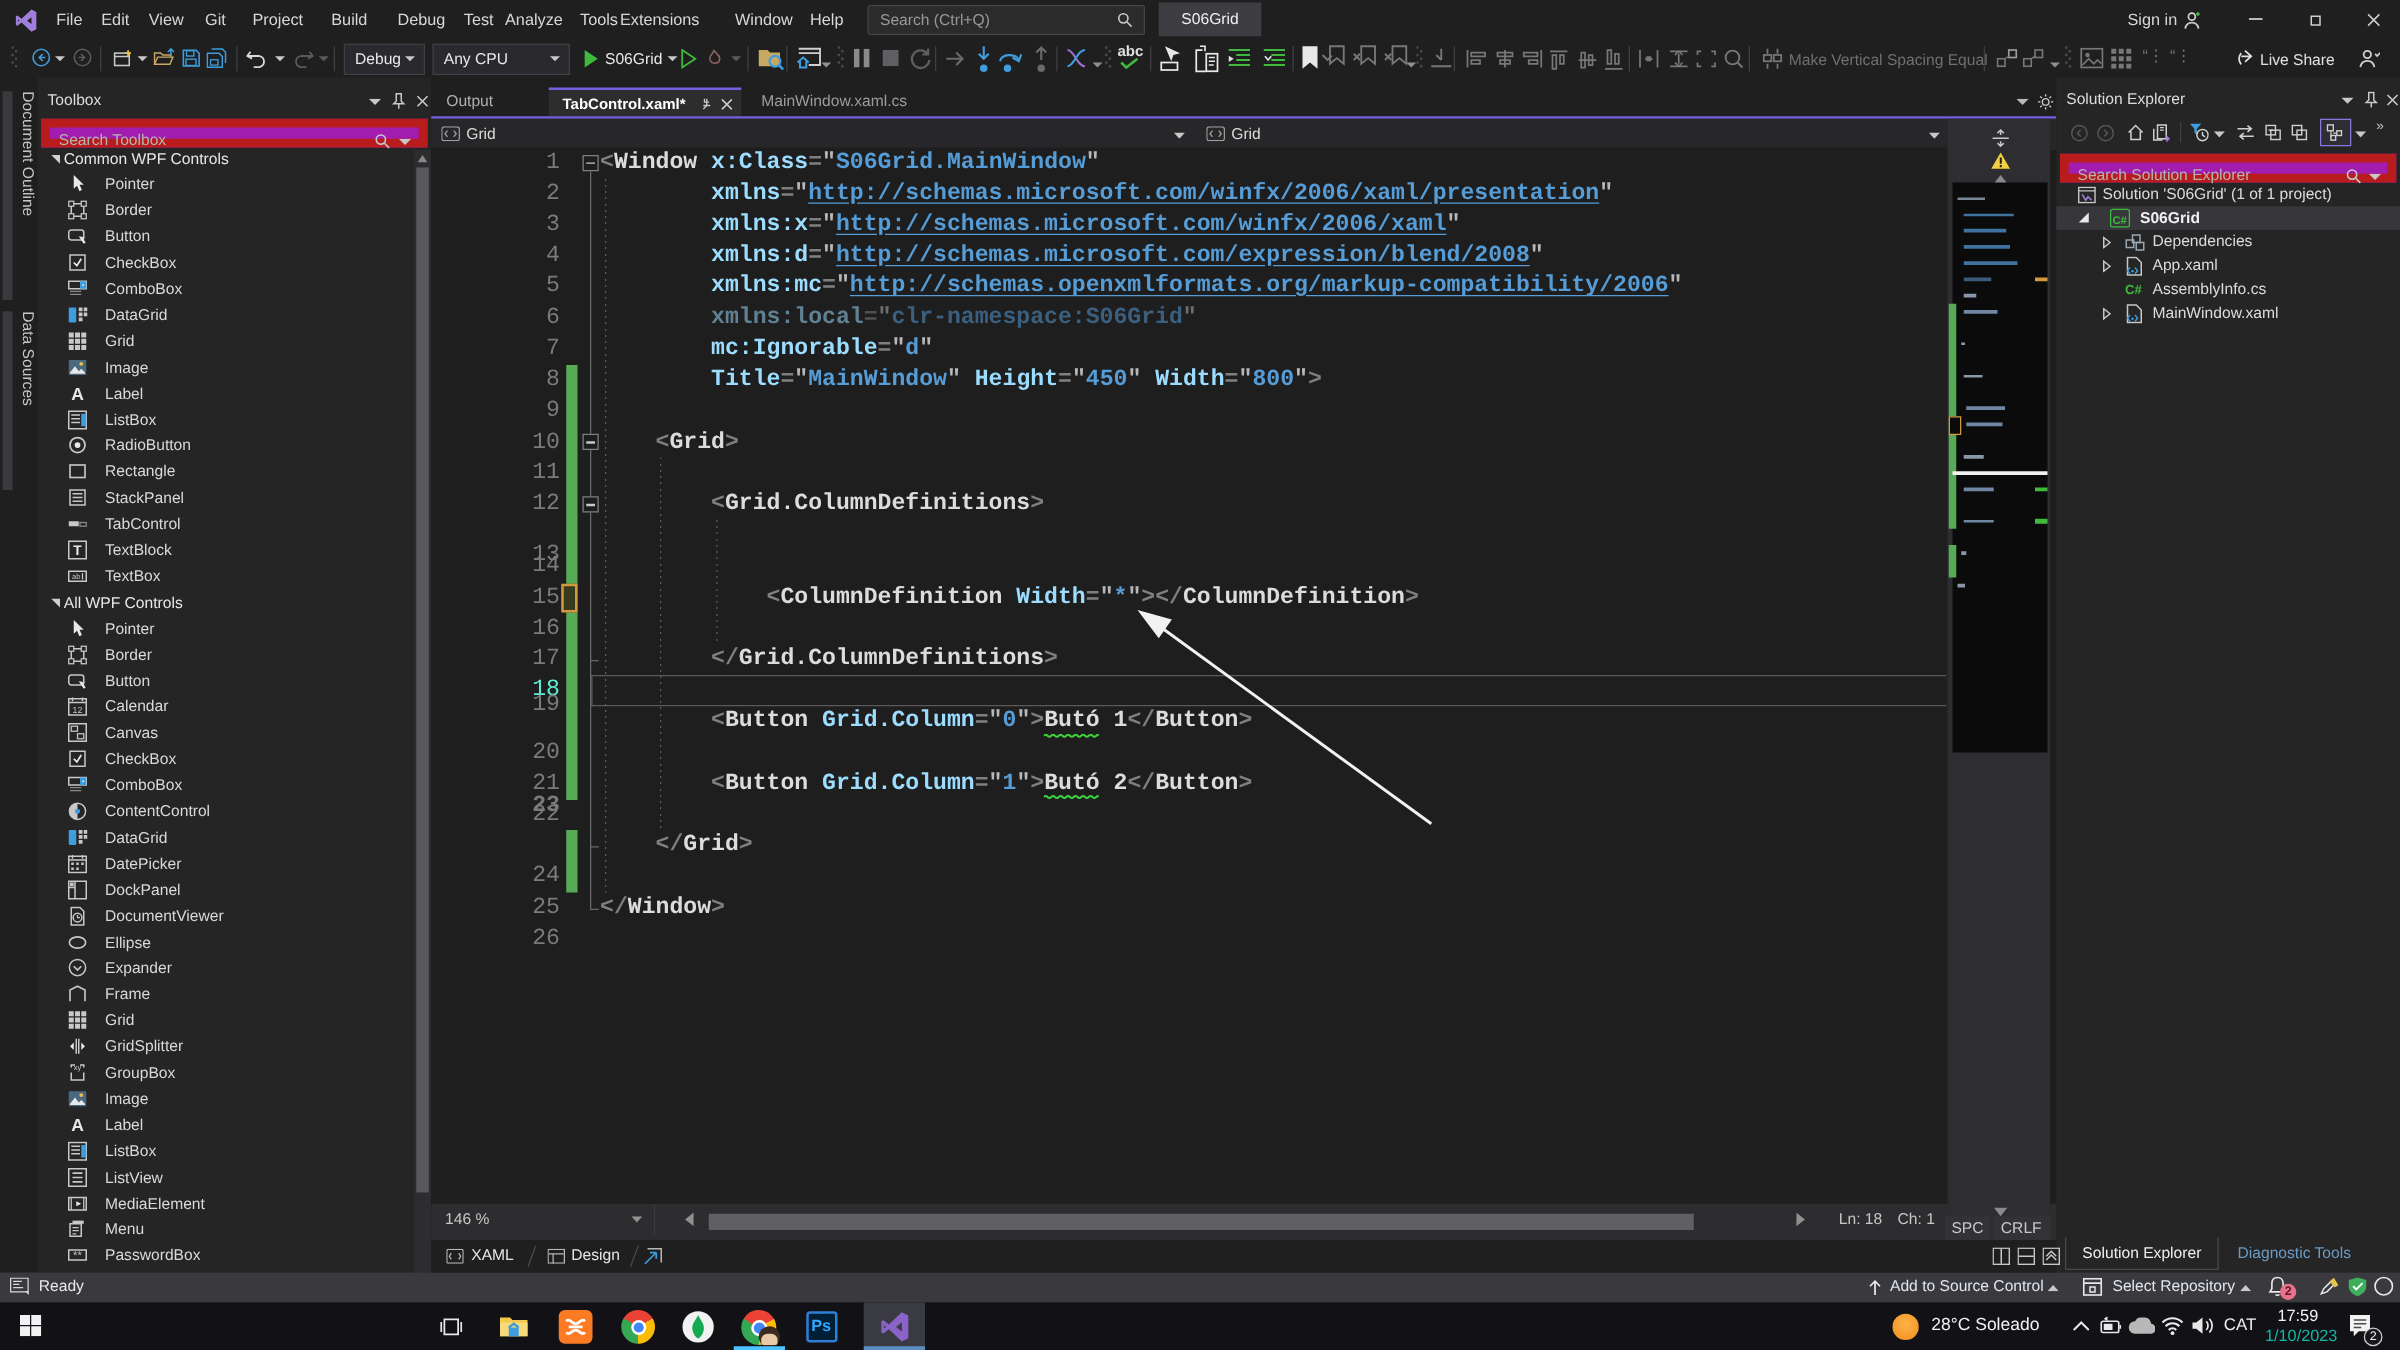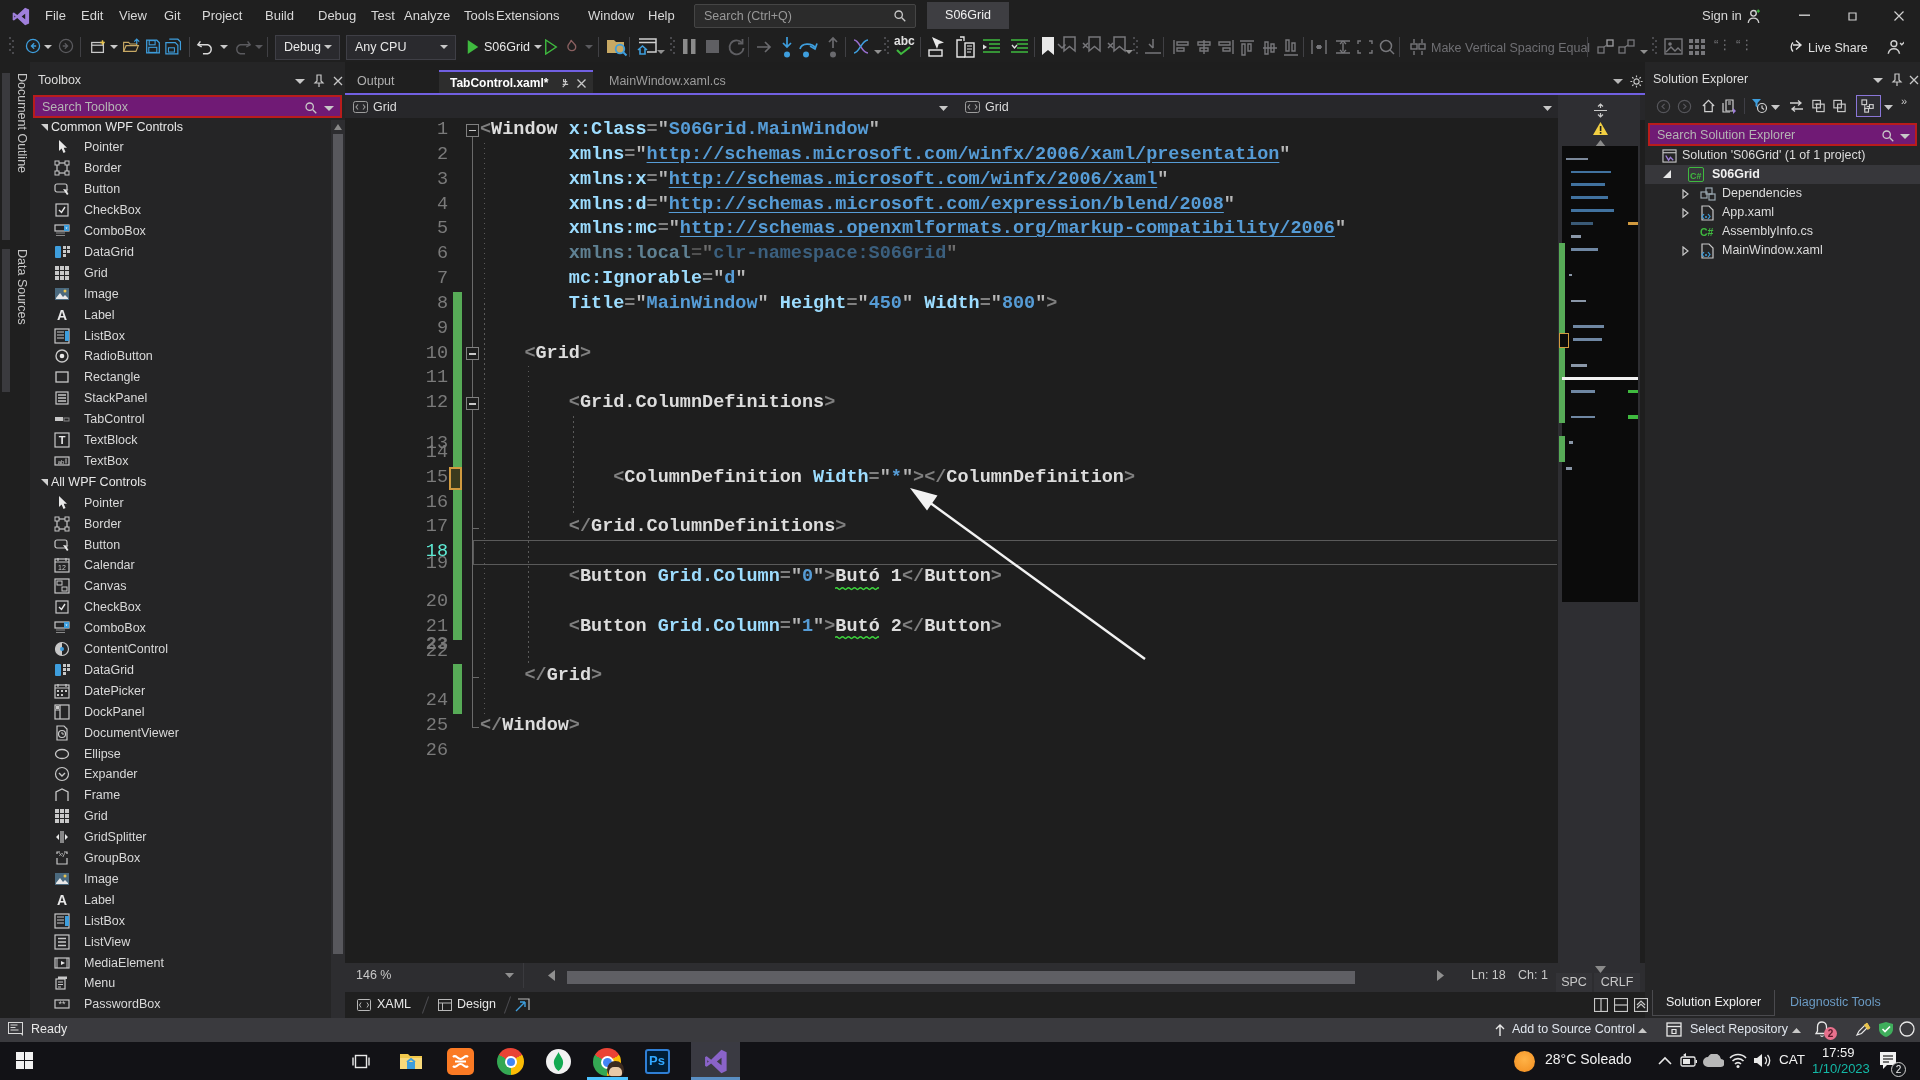--- a/index.html
+++ b/index.html
@@ -23,21 +23,21 @@
     color:#e8e8e8; font-size:12.5px; line-height:22px; padding-left:8px; }
   .dda { position:absolute; right:7px; top:9px; width:0; height:0; border-left:4px solid transparent;
     border-right:4px solid transparent; border-top:4px solid #c8c8c8; }
 
   
   #leftstrip { position:absolute; left:0; top:62px; width:30px; height:956px; background:#1f1f1f; }
 
   
   #toolbox { position:absolute; left:30px; top:62px; width:315px; height:956px; background:#252526; }
   .phead { color:#dcdcdc; font-size:12.5px; }
-  .searchbox { position:absolute; background:#701a75; border:2px solid #b91c1c; color:#b4b4b4;
+  .searchbox { position:absolute; background:#a21caf; border:7px solid #b91c1c; color:#b4b4b4;
     font-size:12.5px; }
   .tbrow { position:absolute; left:0; width:300px; height:21px; color:#d9d9d9; font-size:12.5px; line-height:21px; }
   .tbrow .lbl { position:absolute; left:54px; }
   .tbrow .icon { position:absolute; left:24px; top:2px; width:16px; height:16px; }
   .cathead { position:absolute; left:0; width:300px; height:21px; color:#e8e8e8; font-size:12.5px; line-height:21px; }
   .cathead .lbl { position:absolute; left:56px; }
   .carr { position:absolute; left:11px; top:7px; width:0; height:0;
     border-left:7px solid transparent; border-top:7px solid #d0d0d0; }
 
   

